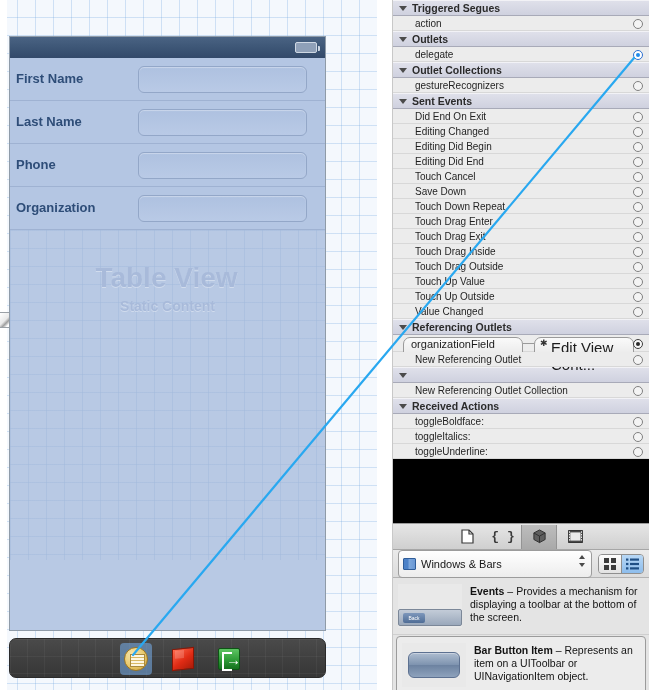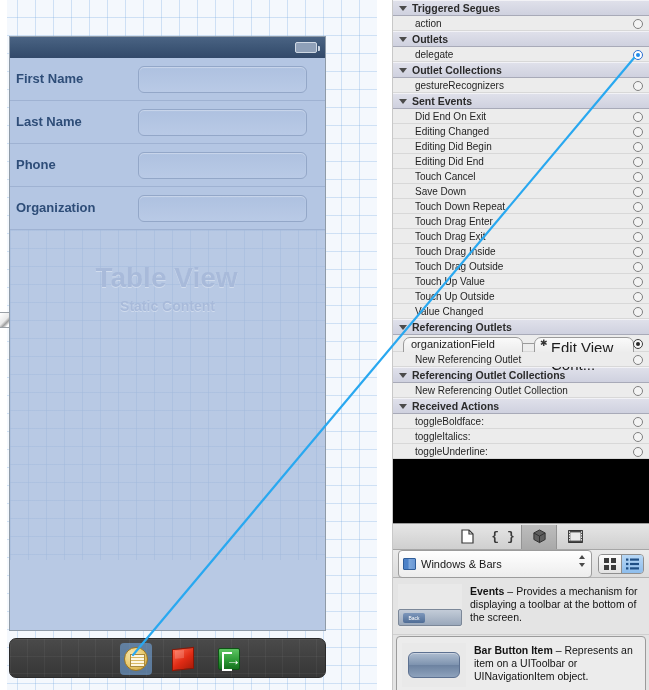--- a/index.html
+++ b/index.html
@@ -484,21 +484,20 @@
       <span id="pill-b-label">Edit View Cont...</span>
       <span class="conn-well filled" style="top:3.5px"></span>
     </div>
     <div class="row">
       <span class="row-label">New Referencing Outlet</span>
       <span class="conn-well"></span>
     </div>
 
     <div class="sec-header">
       <span class="tri"></span>
-      <span>Referencing Outlet Collections</span>
     </div>
     <div class="row">
       <span class="row-label">New Referencing Outlet Collection</span>
       <span class="conn-well"></span>
     </div>
 
     <div class="sec-header">
       <span class="tri"></span>
       <span>Received Actions</span>
     </div>

